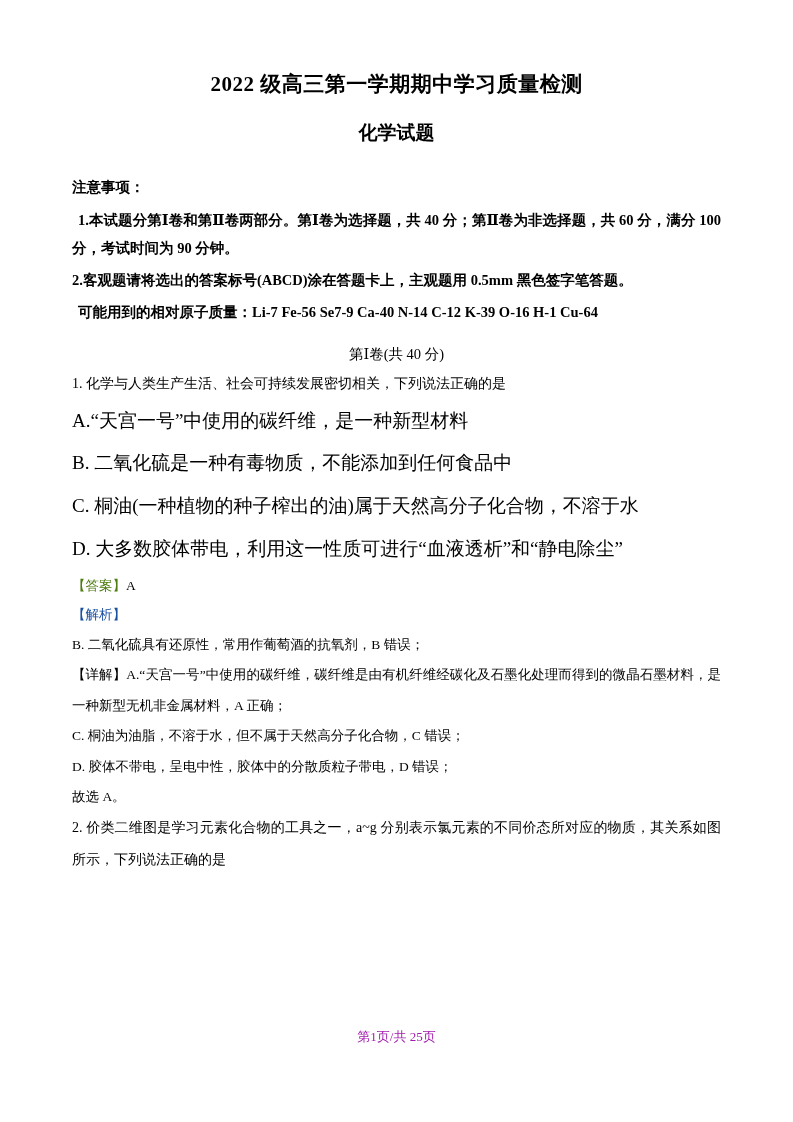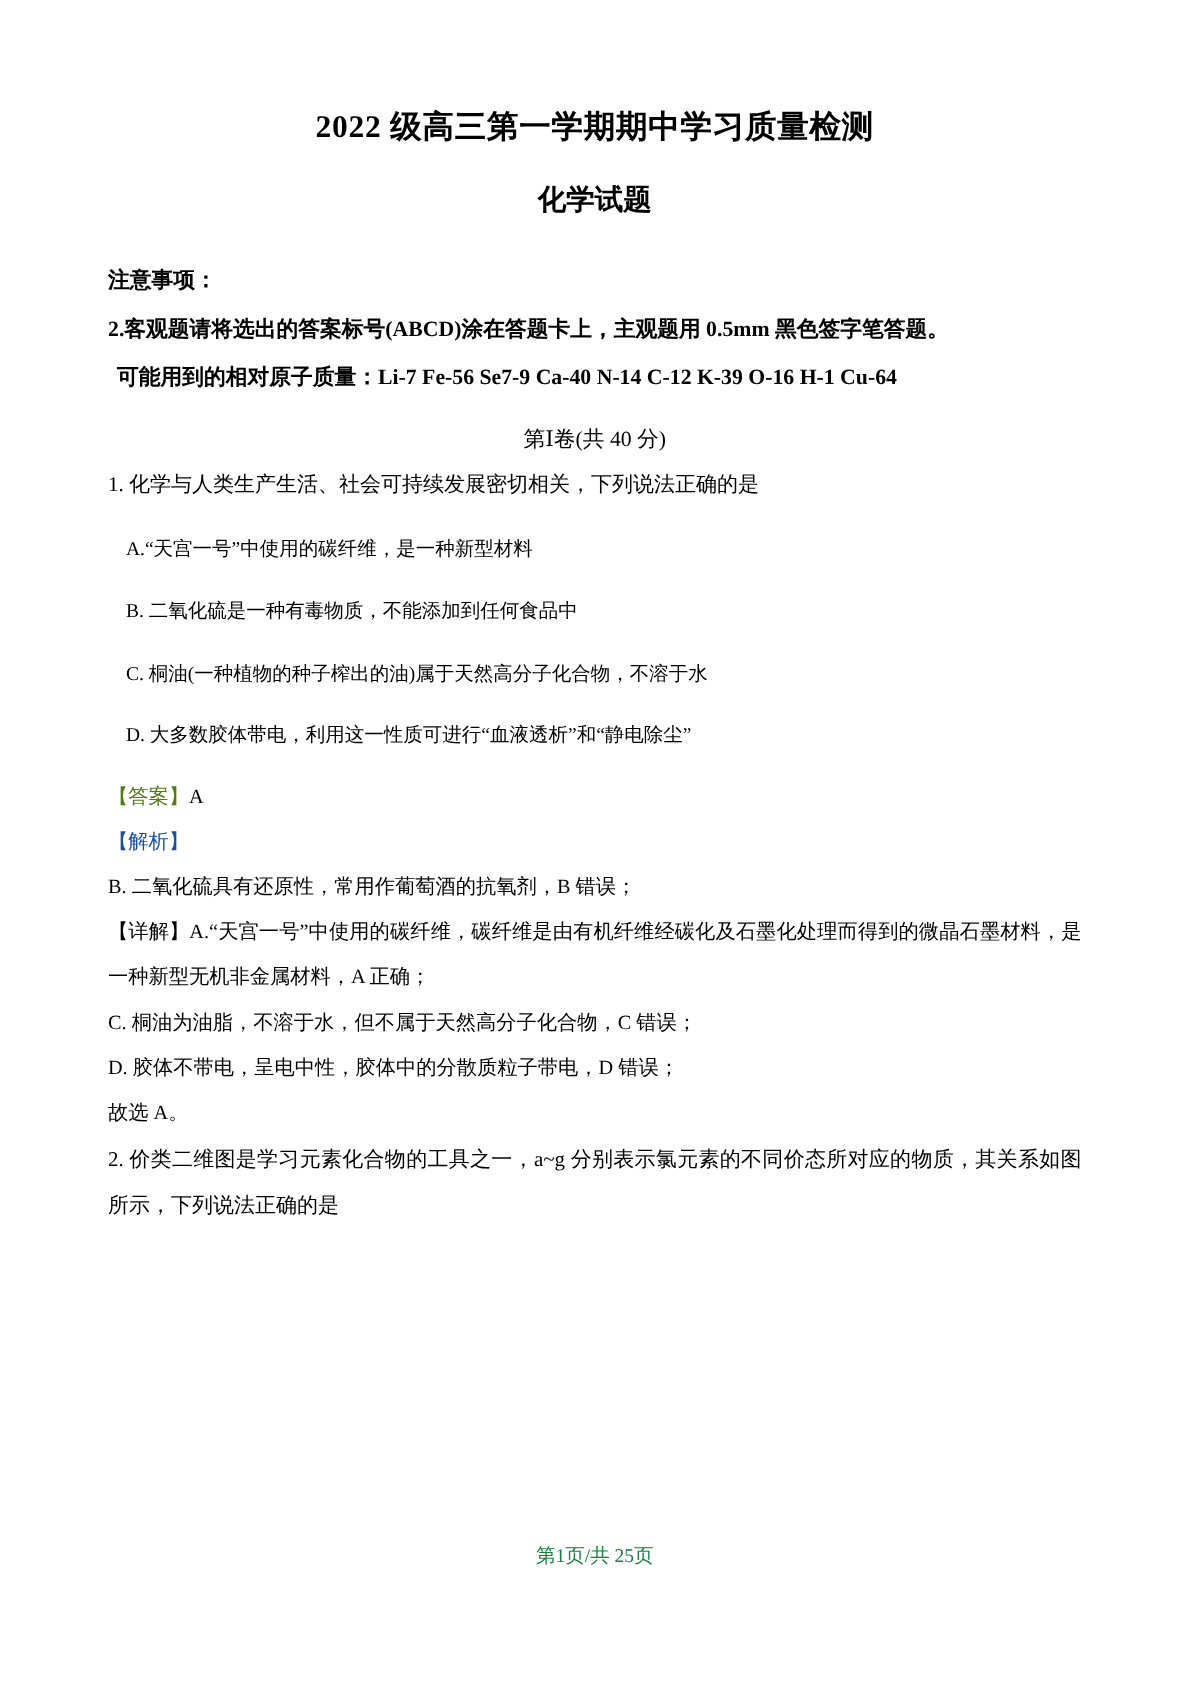--- a/index.html
+++ b/index.html
@@ -67,23 +67,23 @@
     margin-bottom: 0;
     line-height: 1.95;
   }
   .q-line {
     font-size: 14px;
     line-height: 2.25;
     margin: 0;
     text-align: justify;
   }
   .opt-line {
-    font-size: 13px;
+    font-size: 19px;
     line-height: 2.25;
-    margin: 12px;
+    margin: 0;
     text-align: justify;
   }
   .ans-line {
     font-size: 13.5px;
     line-height: 2.2;
     margin: 0;
     color: #1a4fa0;
   }
   .exp-line {
     font-size: 13.5px;
@@ -94,32 +94,33 @@
   .blue {
     color: #4d7c0f;
   }
   .footer {
     position: absolute;
     left: 0;
     right: 0;
     bottom: 76px;
     text-align: center;
     font-size: 13px;
-    color: #15803d;
+    color: #a21caf;
   }
 </style>
 </head>
 <body>
 
 <div class="page">
 
   <h1 class="title-main">2022 级高三第一学期期中学习质量检测</h1>
   <h2 class="title-sub">化学试题</h2>
 
   <p class="notice-head">注意事项：</p>
+  <p class="notice-p indent">1.本试题分第Ⅰ卷和第Ⅱ卷两部分。第Ⅰ卷为选择题，共 40 分；第Ⅱ卷为非选择题，共 60 分，满分 100 分，考试时间为 90 分钟。</p>
   <p class="notice-p">2.客观题请将选出的答案标号(ABCD)涂在答题卡上，主观题用 0.5mm 黑色签字笔答题。</p>
   <p class="notice-p indent">可能用到的相对原子质量：Li-7    Fe-56    Se7-9    Ca-40    N-14    C-12    K-39    O-16    H-1    Cu-64</p>
 
   <p class="section-center">第Ⅰ卷(共 40 分)</p>
 
   <p class="q-line">1. 化学与人类生产生活、社会可持续发展密切相关，下列说法正确的是</p>
   <p class="opt-line">A.“天宫一号”中使用的碳纤维，是一种新型材料</p>
   <p class="opt-line">B.  二氧化硫是一种有毒物质，不能添加到任何食品中</p>
   <p class="opt-line">C.  桐油(一种植物的种子榨出的油)属于天然高分子化合物，不溶于水</p>
   <p class="opt-line">D.  大多数胶体带电，利用这一性质可进行“血液透析”和“静电除尘”</p>

